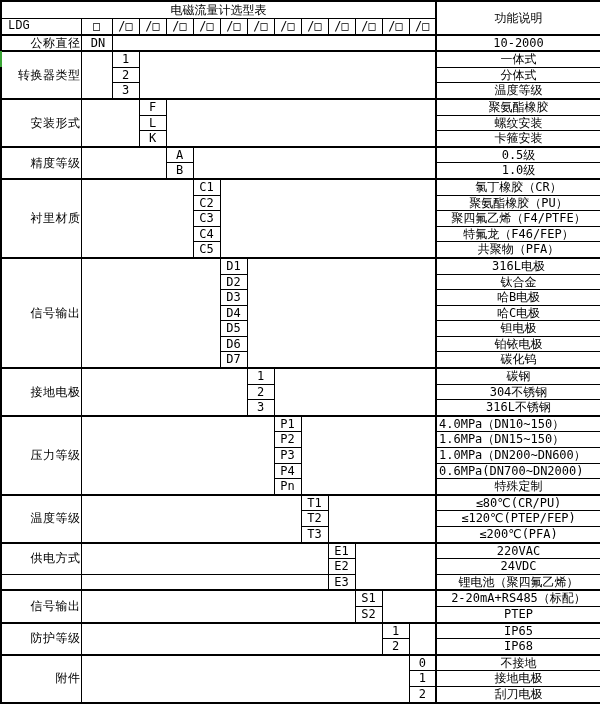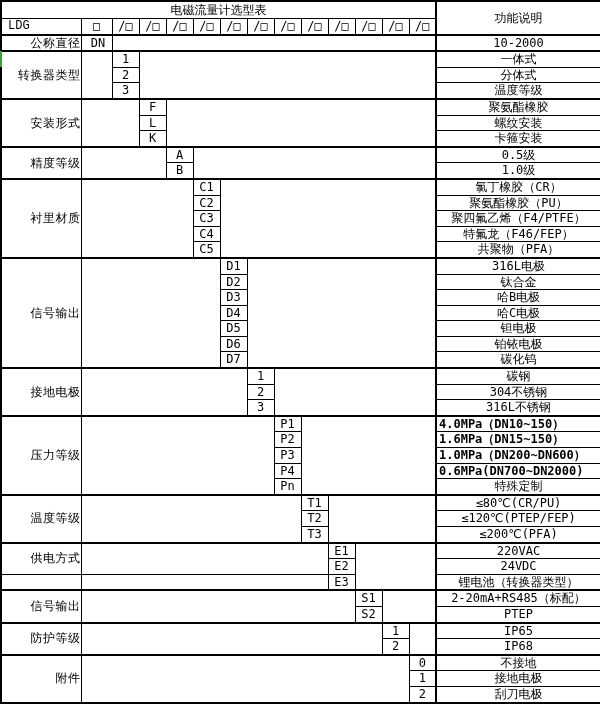--- a/index.html
+++ b/index.html
@@ -15,21 +15,21 @@
   }
   #sel-table td {
     border:1px solid var(--line,#000);
     height:14.6px; line-height:14.6px; padding:0;
     overflow:hidden; white-space:nowrap; font-size:12px;
     vertical-align:middle;
   }
   #sel-table tr.gtop td { border-top:2px solid var(--line,#000); }
   .title-cell   { text-align:center; font-size:14px; }
   .fn-cell      { text-align:center; border-left:2px solid var(--line,#000) !important;margin-top:44px; }
-  .fn-cell.left { text-align:left; padding-left:2px !important;font-weight:bold; }
+  .fn-cell.left { text-align:left; padding-left:2px !important; }
   .fn-header    { font-size:14px; }
   .ldg-cell     { text-align:left; padding-left:6px !important; font-size:13px;font-family:Liberation Mono, monospace; }
   .label-cell   { text-align:right; font-size:13px; letter-spacing:0.5px; }
   .code-cell    { text-align:center; }
   .code-cell.left { text-align:center; padding-left:3px !important; }
   .model-box    { text-align:center; font-size:13px; }
   .filler       { }
   #green-mark {
     position:absolute; left:0; top:51px; width:2px; height:16px;
     background:var(--green,#3aa335); z-index:5;
@@ -241,21 +241,21 @@
           <td class="fn-cell">220VAC</td>
         </tr>
         <tr>
           <td class="code-cell">E2</td>
           <td class="fn-cell">24VDC</td>
         </tr>
         <tr>
           <td class="label-cell"></td>
           <td class="filler" colspan="9"></td>
           <td class="code-cell">E3</td>
-          <td class="fn-cell">锂电池（转换器类型）</td>
+          <td class="fn-cell">锂电池（聚四氟乙烯）</td>
         </tr>
         <tr class="gtop">
           <td class="label-cell" rowspan="2">信号输出</td>
           <td class="filler" rowspan="2" colspan="10"></td>
           <td class="code-cell">S1</td>
           <td class="filler" rowspan="2" colspan="2"></td>
           <td class="fn-cell">2-20mA+RS485（标配）</td>
         </tr>
         <tr>
           <td class="code-cell">S2</td>

